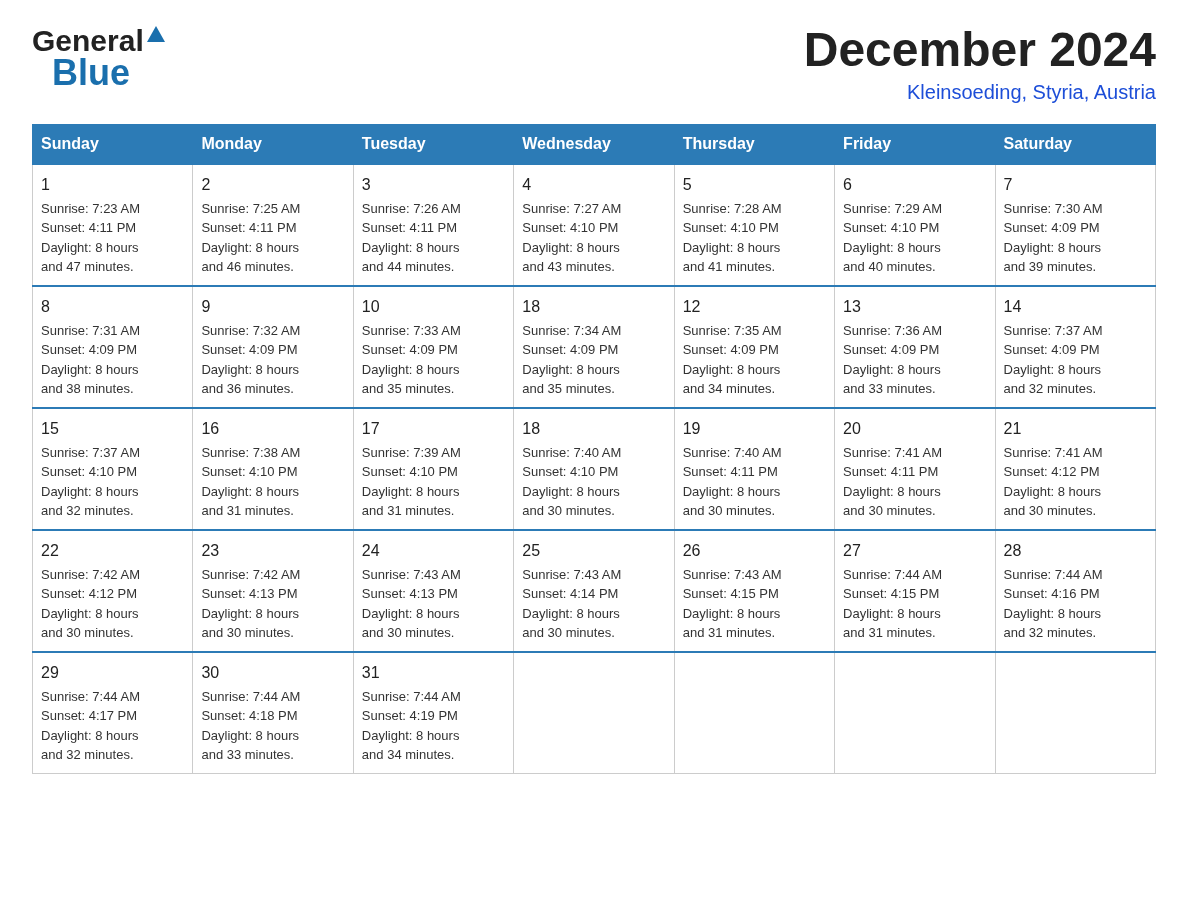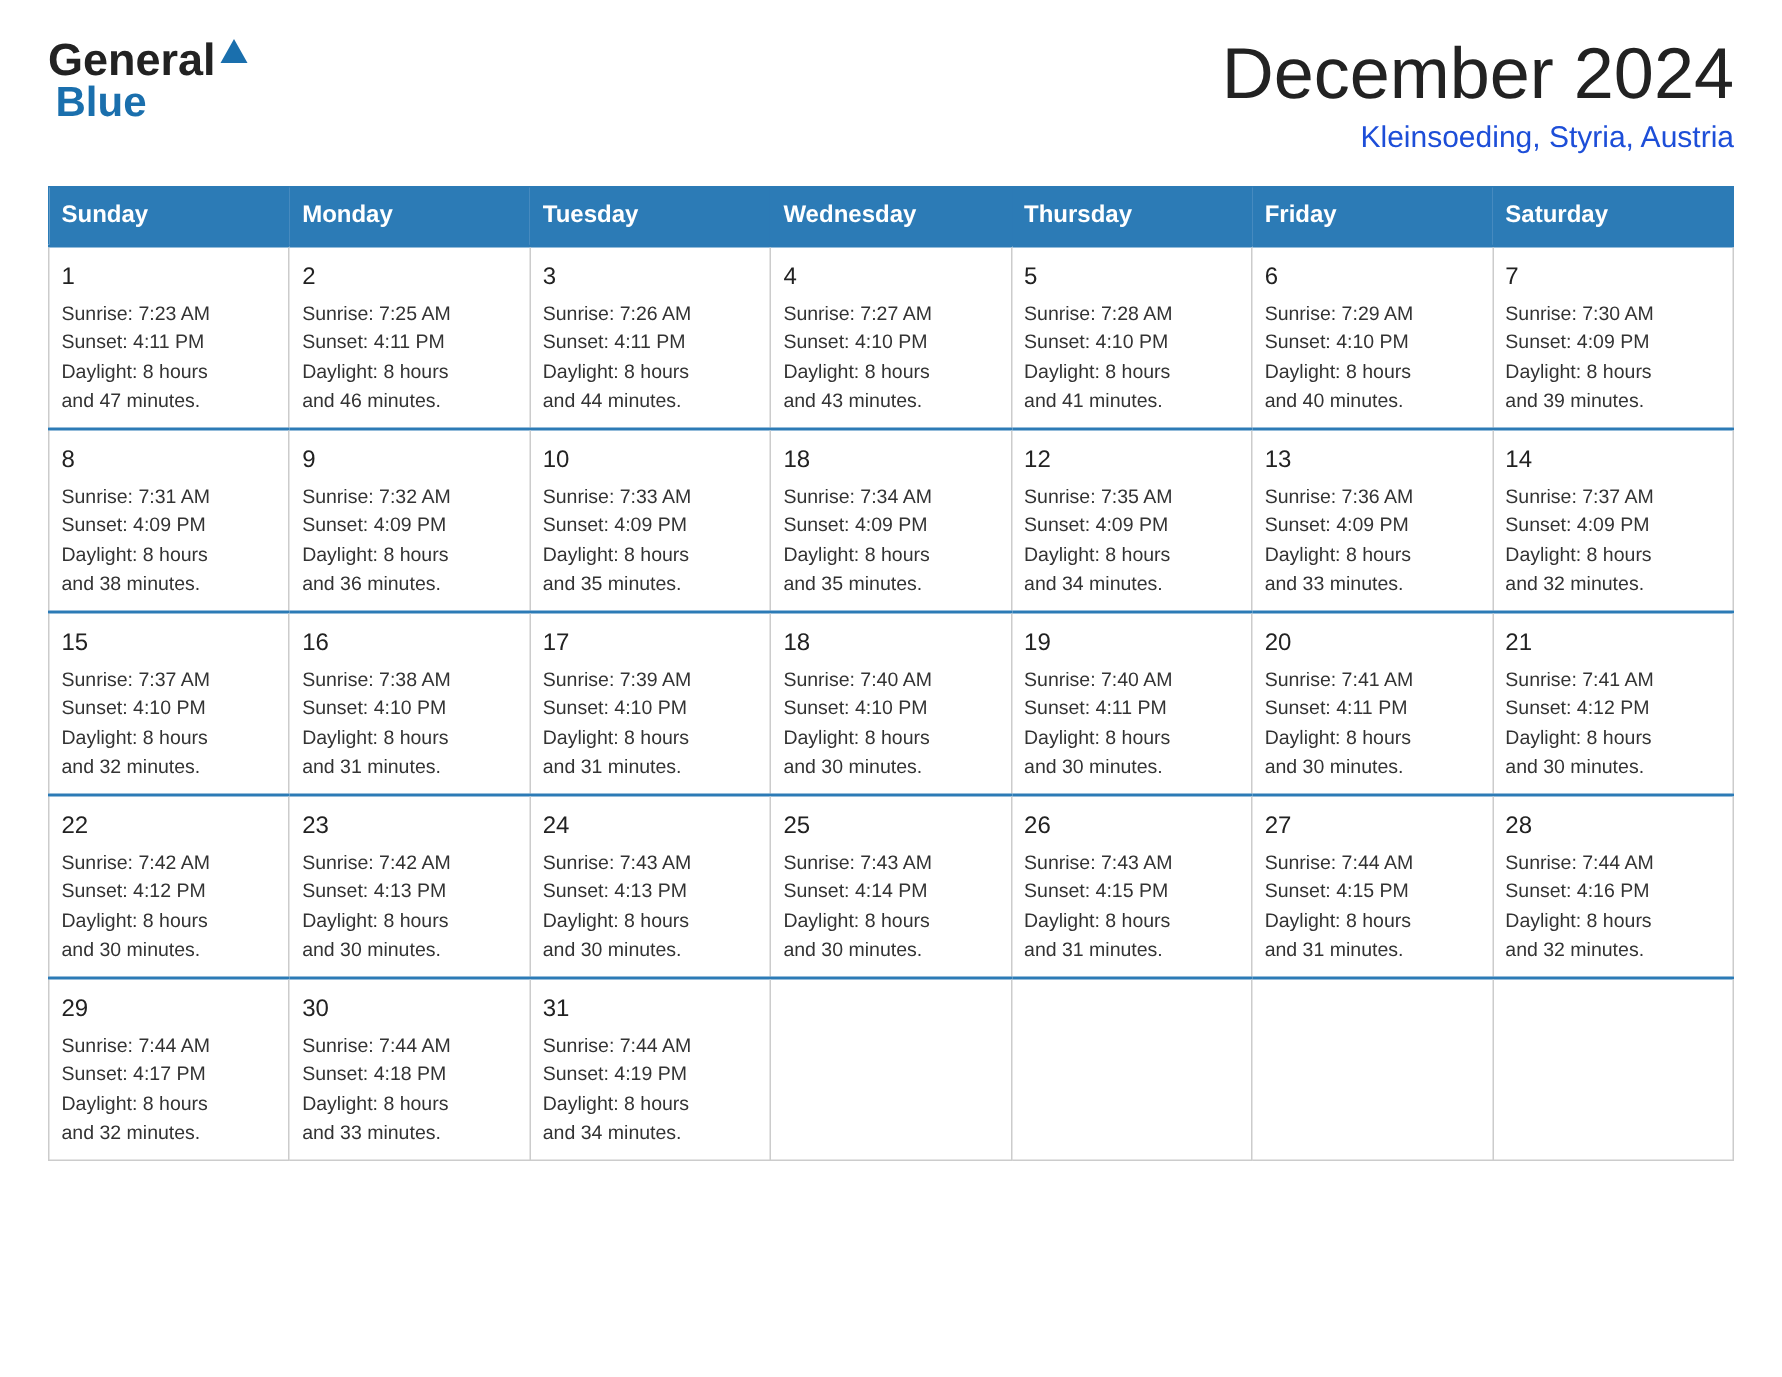--- a/index.html
+++ b/index.html
@@ -18,21 +18,21 @@
       align-items: flex-start;
       margin-bottom: 20px;
     }
 
     .title-area {
       text-align: right;
     }
 
     .month-year {
       font-size: 48px;
-      font-weight: normal;
+      font-weight: bold;
       color: #222;
       line-height: 1.1;
     }
 
     .location {
       font-size: 20px;
       color: #1d4ed8;
       margin-top: 4px;
     }
 
@@ -96,21 +96,21 @@
 <body>
 
 <div class="header-section">
   <div class="logo-wrapper">
     <div class="logo-line1">
       <span style="color:#222; font-weight:bold; font-size:30px;">General</span>
       <svg width="22" height="22" viewBox="0 0 22 22" style="margin:0 1px;">
         <polygon points="11,2 20,18 2,18" fill="#1a6fad"></polygon>
       </svg>
     </div>
-    <div style="color:#1a6fad; font-weight:bold; font-size:28px; margin-top:-6px; margin-left:5px;">Blue</div>
+    <div style="color:#1a6fad; font-weight:bold; font-size:36px; margin-top:-6px; margin-left:20px;">Blue</div>
   </div>
 
   <div class="title-area">
     <div class="month-year">December 2024</div>
     <div class="location">Kleinsoeding, Styria, Austria</div>
   </div>
 </div>
 
 <table class="calendar-table">
   <thead>

